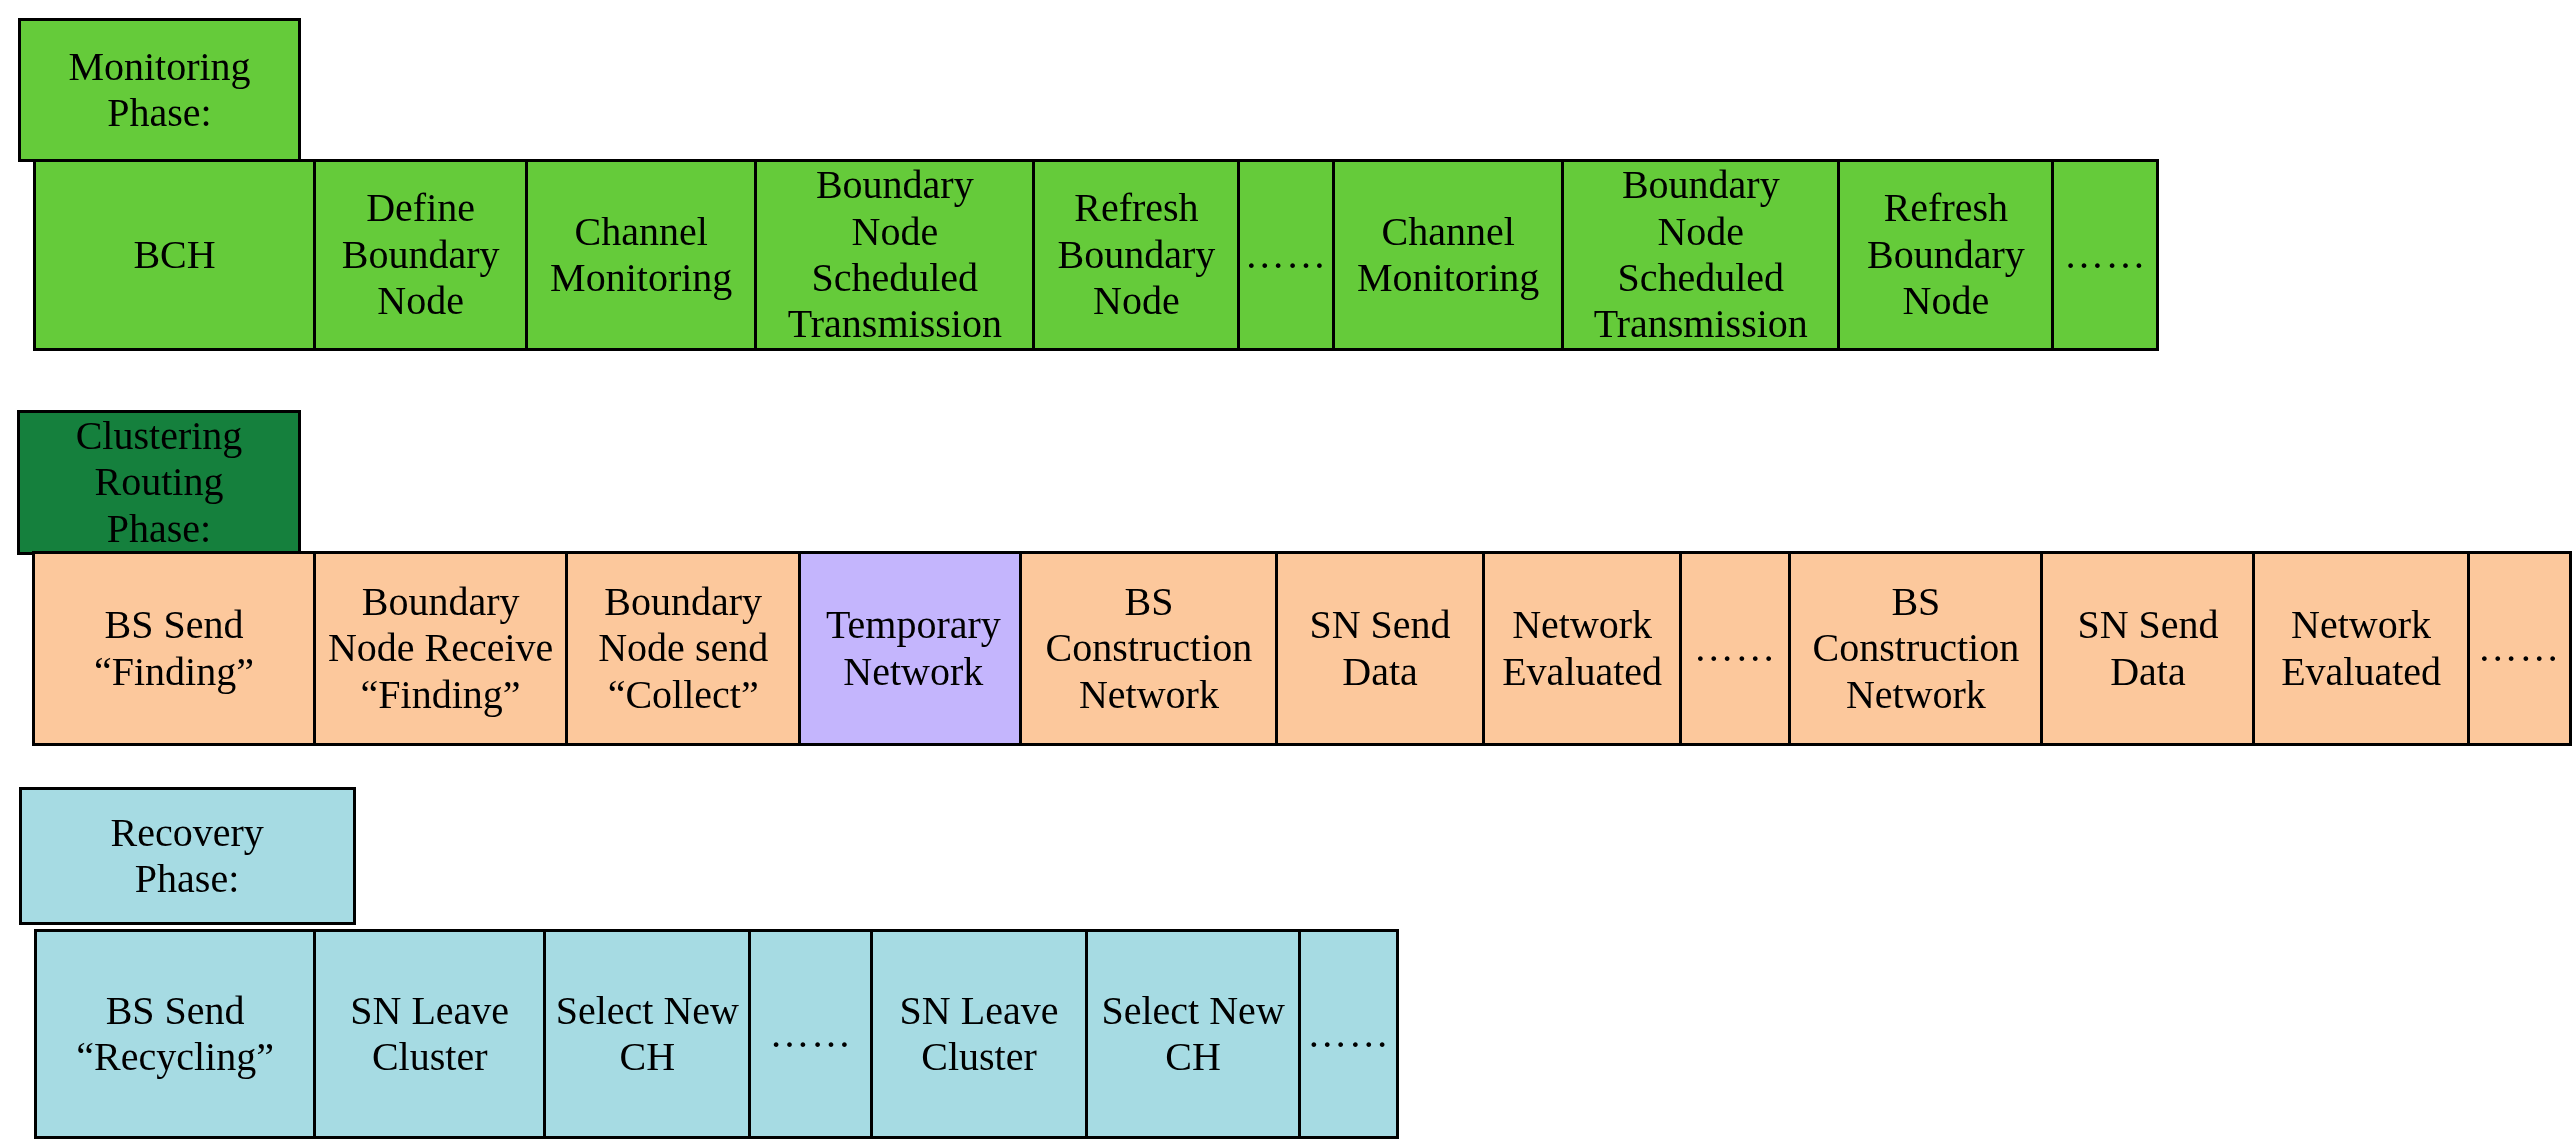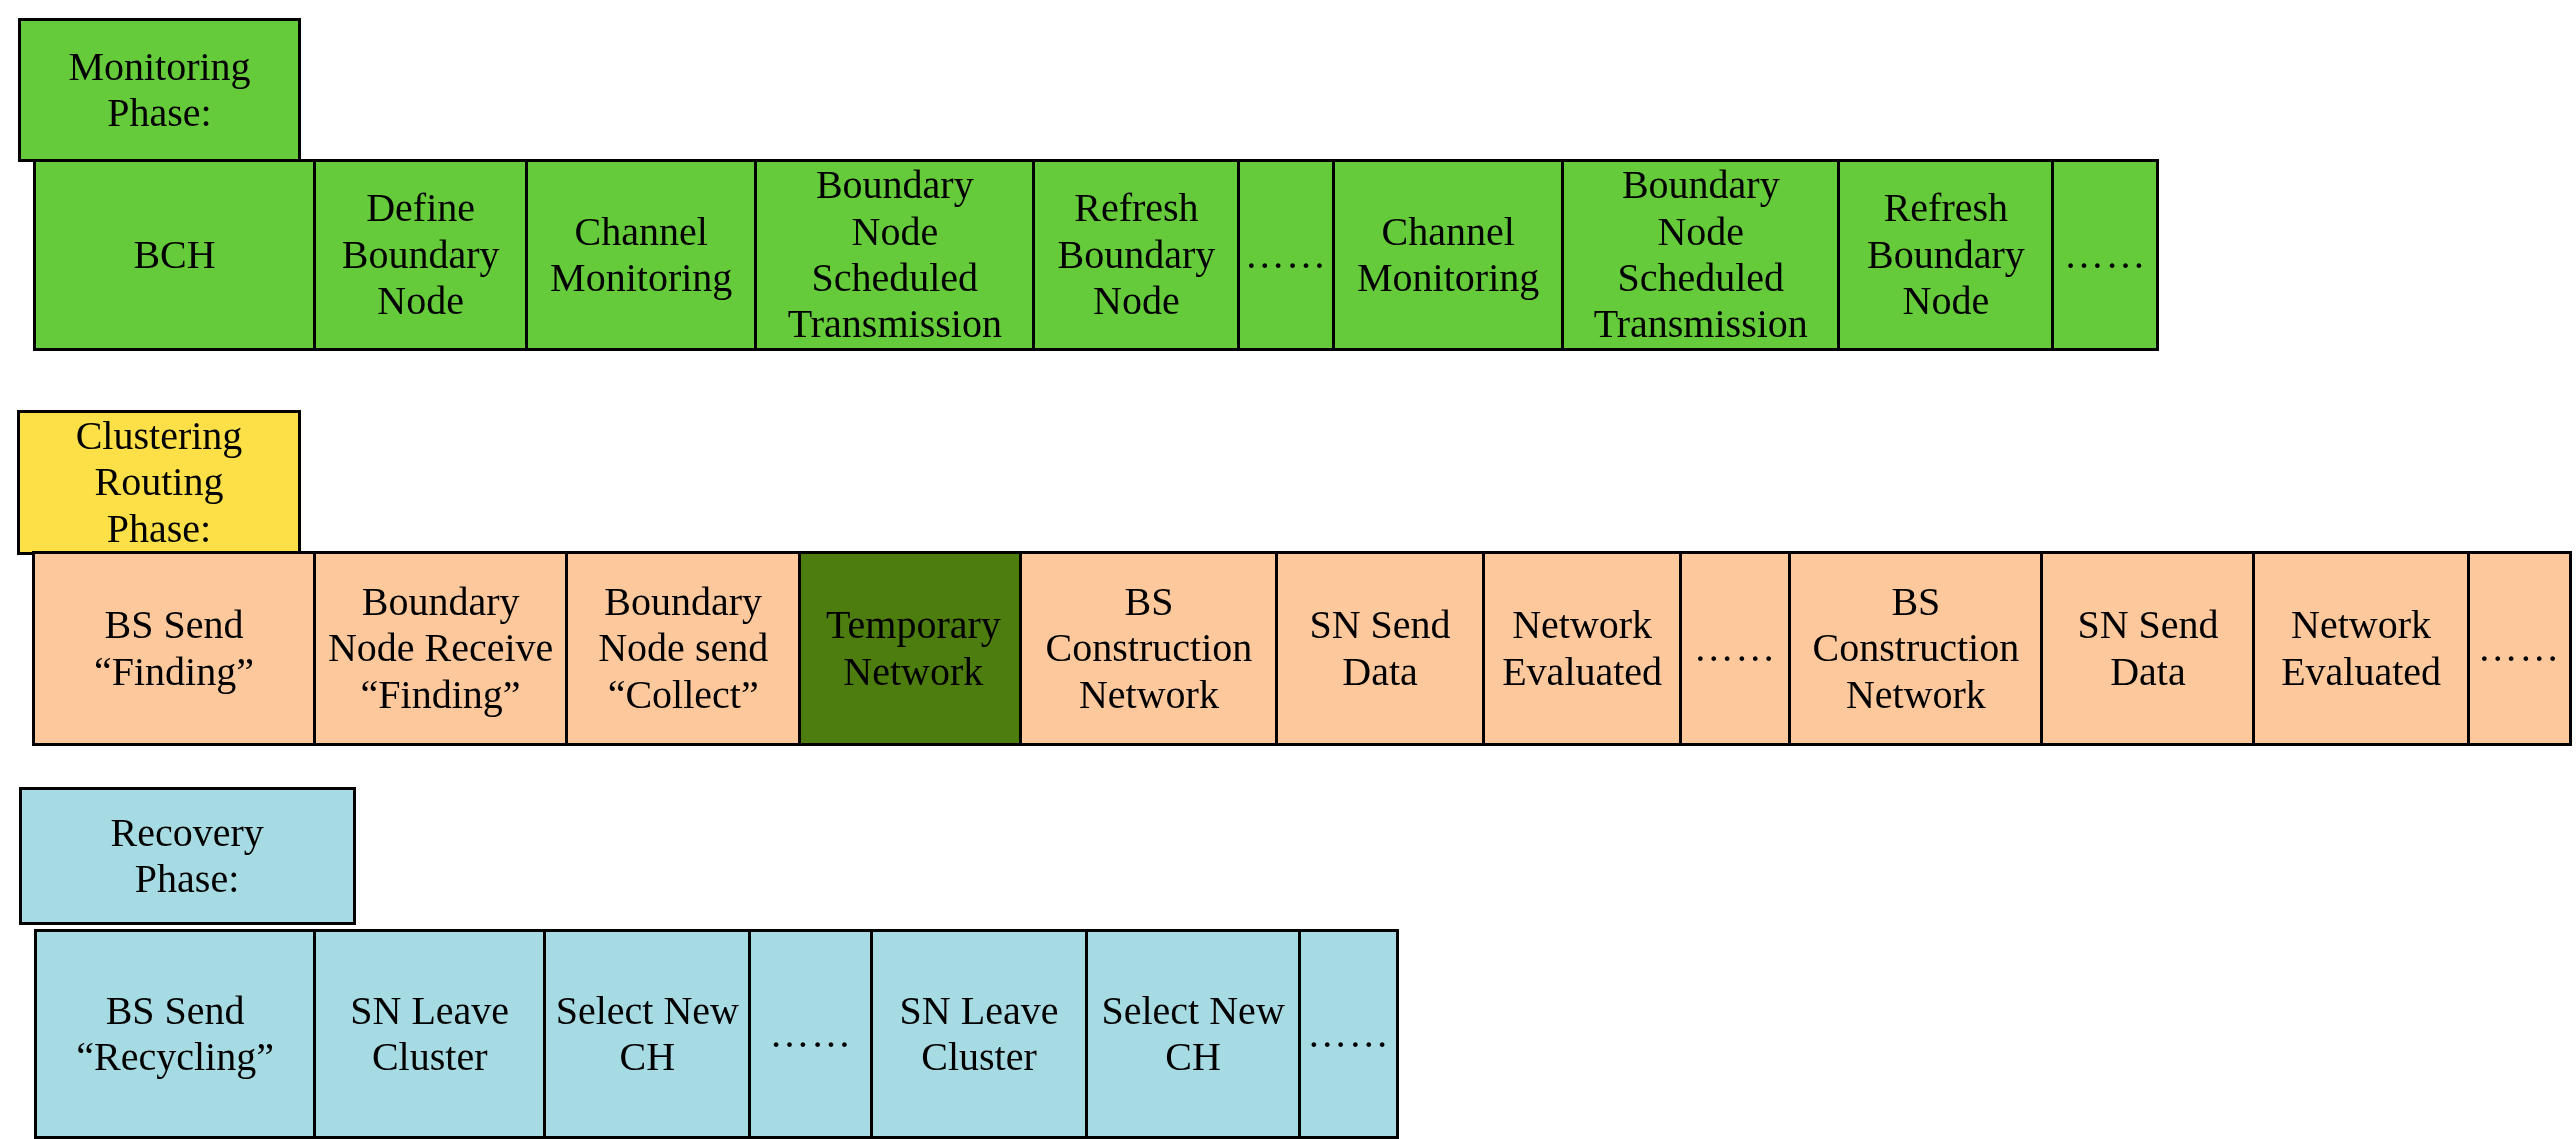--- a/index.html
+++ b/index.html
@@ -83,33 +83,33 @@
 Node
 Scheduled
 Transmission</div>
         <div class="box" style="width: 218px; background: rgb(101, 203, 58);">Refresh
 Boundary
 Node</div>
         <div class="box ellipsis-cell" style="width: 108px; background: rgb(101, 203, 58);">……</div>
       </div>
     </div>
     <div class="phase">
-      <div class="box label-box" style="left: 17px; top: 410px; width: 284px; height: 145px; background: #fde047;">Clustering
+      <div class="box label-box" style="left: 17px; top: 410px; width: 284px; height: 145px; background: #15803d;">Clustering
 Routing
 Phase:</div>
       <div class="row" style="left: 17px; top: 551px; height: 195px;">
         <div class="box" style="width: 284px; background: rgb(252, 200, 156);">BS Send
 “Finding”</div>
         <div class="box" style="width: 256px; background: rgb(252, 200, 156);">Boundary
 Node Receive
 “Finding”</div>
         <div class="box" style="width: 236px; background: rgb(252, 200, 156);">Boundary
 Node send
 “Collect”</div>
-        <div class="box" style="width: 225px; background: #4d7c0f; padding-left: 6px;">Temporary
+        <div class="box" style="width: 225px; background: #c4b5fd; padding-left: 6px;">Temporary
 Network</div>
         <div class="box" style="width: 259px; background: rgb(252, 200, 156);">BS
 Construction
 Network</div>
         <div class="box" style="width: 210px; background: rgb(252, 200, 156);">SN Send
 Data</div>
         <div class="box" style="width: 201px; background: rgb(252, 200, 156);">Network
 Evaluated</div>
         <div class="box ellipsis-cell" style="width: 112px; background: rgb(252, 200, 156);">……</div>
         <div class="box" style="width: 256px; background: rgb(252, 200, 156);">BS

